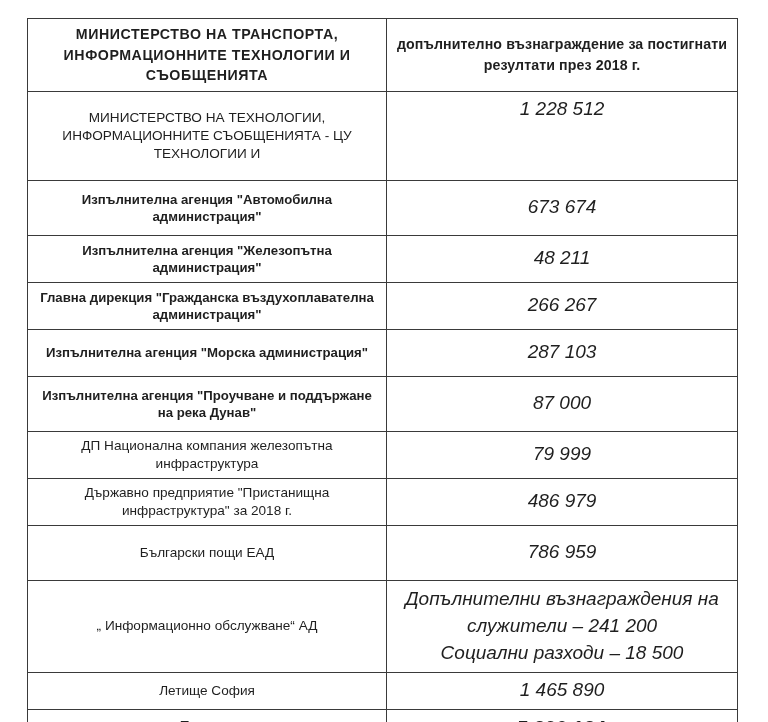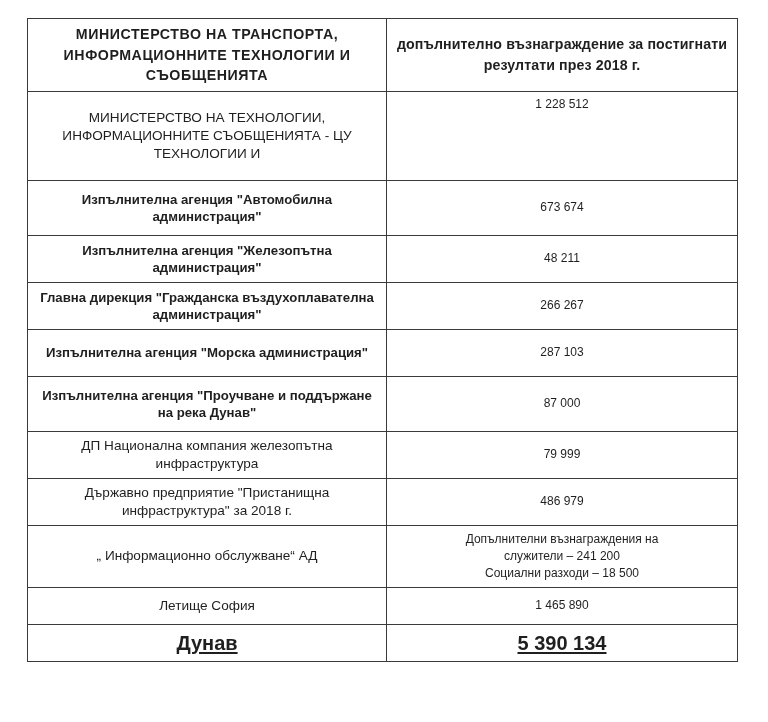--- a/index.html
+++ b/index.html
@@ -54,21 +54,22 @@
   }
   .hdr td.h-right {
     line-height: 1.45;
   }
 
   
   .r-name {
     font-size: 13.6px;
   }
   .r-val {
-    font-size: 12px;
+    font-size: 19px;
+    font-style: italic;
   }
   .bold .r-name {
     font-weight: bold;
     font-size: 13.2px;
   }
   .tall-top td { height: 78px; vertical-align: top; padding-top: 8px; }
   .tall-top td.r-val { vertical-align: top; }
 
   .h-28 td { height: 26px; }
   .h-38 td { height: 36px; }
@@ -139,20 +140,24 @@
       <tr class="h-38">
         <td class="r-name">ДП Национална компания железопътна инфраструктура</td>
         <td class="r-val">79 999</td>
       </tr>
 
       <tr class="h-38">
         <td class="r-name">Държавно предприятие "Пристанищна инфраструктура" за 2018 г.</td>
         <td class="r-val">486 979</td>
       </tr>
 
+      <tr class="h-46">
+        <td class="r-name">Български пощи ЕАД</td>
+        <td class="r-val">786 959</td>
+      </tr>
 
       <tr class="multi h-46">
         <td class="r-name">„ Информационно обслужване“ АД</td>
         <td class="r-val">
           <div>Допълнителни възнаграждения на</div>
           <div>служители – 241 200</div>
           <div>Социални разходи – 18 500</div>
         </td>
       </tr>
 

